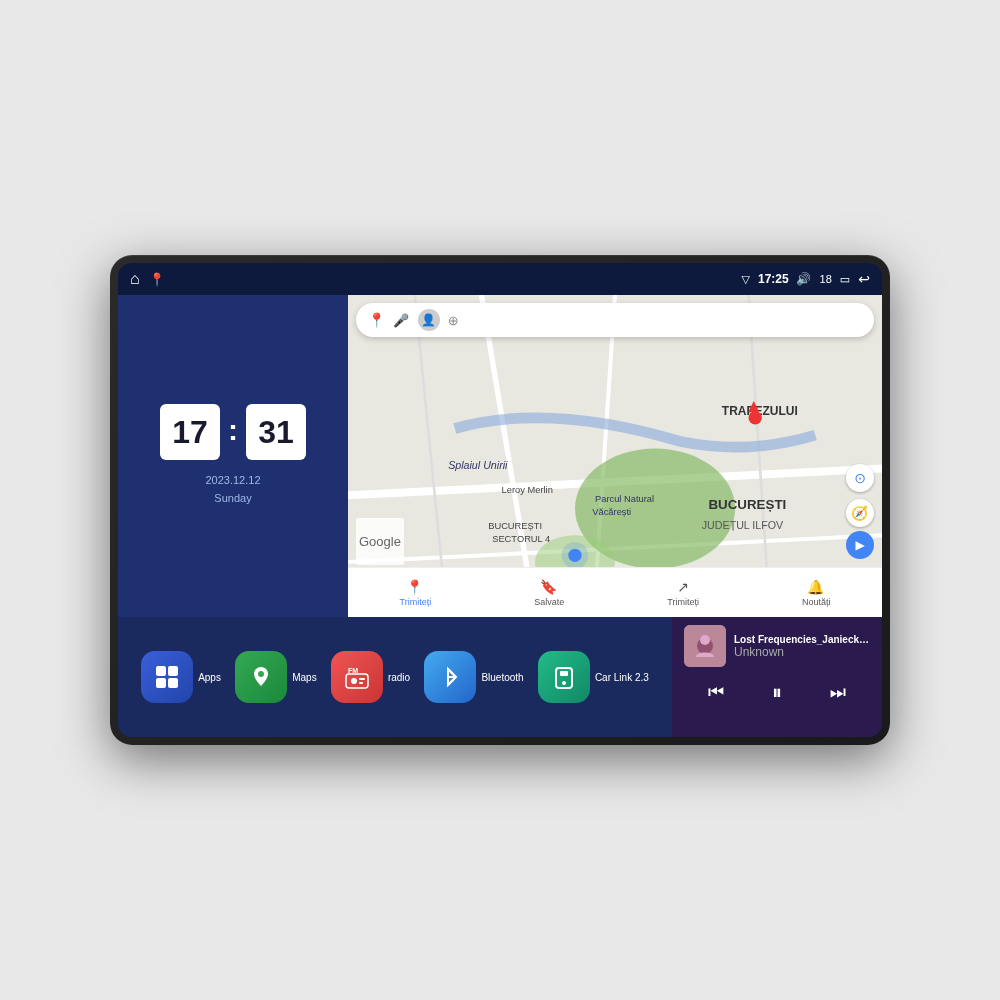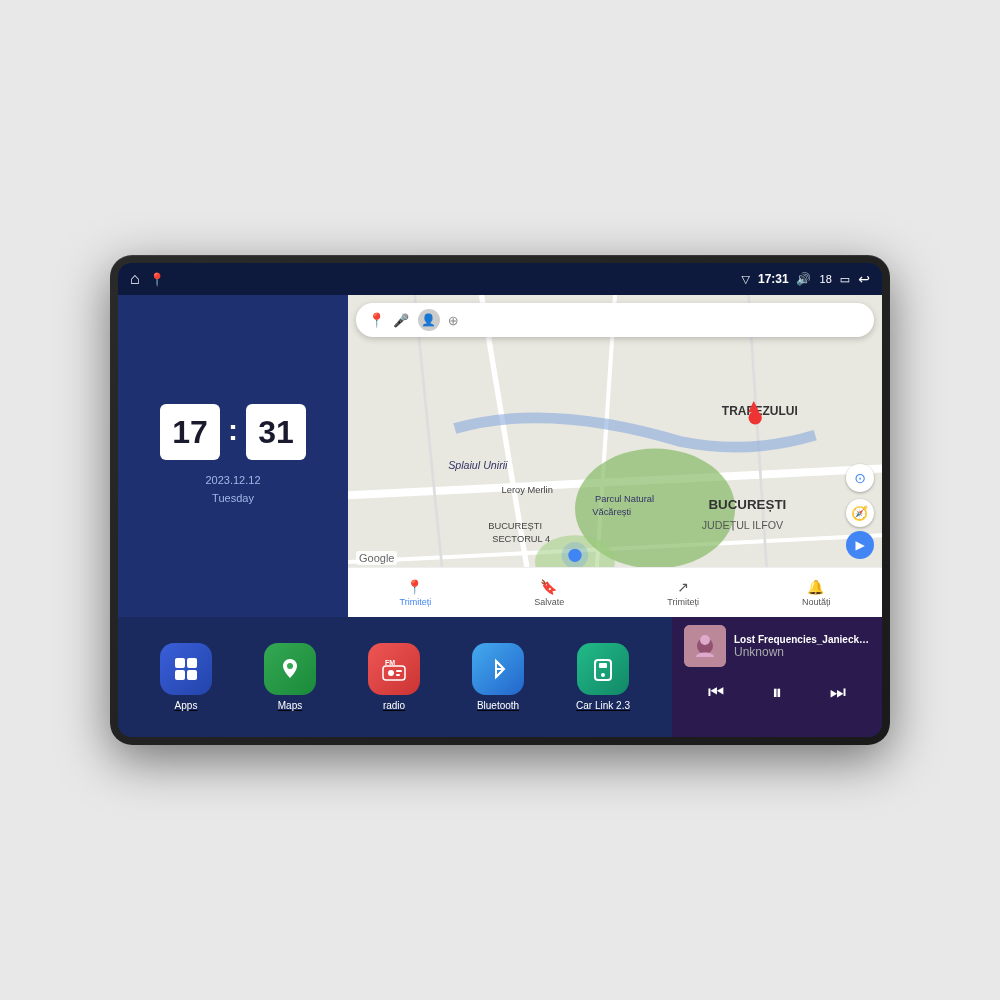--- a/index.html
+++ b/index.html
@@ -210,25 +210,24 @@
     .app-icons-panel {
       flex: 1;
       display: flex;
       align-items: center;
       justify-content: space-around;
       padding: 8px 16px;
     }
 
     .app-icon-item {
       display: flex;
-      flex-direction: column;
+      flex-direction: row;
       align-items: center;
       gap: 5px;
       cursor: pointer;
-      text-decoration: underline;
     }
 
     .app-icon-circle {
       width: 52px;
       height: 52px;
       border-radius: 14px;
       display: flex;
       align-items: center;
       justify-content: center;
       font-size: 22px;
@@ -312,24 +311,24 @@
     }
 
     .music-play-btn {
       font-size: 20px;
     }
 
     .google-badge {
       position: absolute;
       bottom: 52px;
       left: 8px;
-      font-size: 11px;
+      font-size: 13px;
       color: #666;
       background: rgba(255,255,255,0.8);
-      padding: 1px 3px;
+      padding: 16px 3px;
       border-radius: 2px;
     }
 
     .map-compass {
       position: absolute;
       right: 8px;
       bottom: 90px;
       width: 28px;
       height: 28px;
       background: white;
@@ -393,39 +392,39 @@
 <div class="device-outer">
   <div class="device-screen">
 
     <div class="status-bar">
       <div class="status-left">
         <span style="color:white;font-size:16px;">⌂</span>
         <span style="color:#4285f4;font-size:13px;">📍</span>
       </div>
       <div class="status-right">
         <span style="font-size:11px;">▽</span>
-        <span style="font-weight:bold;font-size:12px;">17:31</span>
+        <span style="font-weight:bold;font-size:12px;">17:25</span>
         <span style="font-size:12px;">🔊</span>
         <span>18</span>
         <span>▭</span>
         <span style="font-size:14px;">↩</span>
       </div>
     </div>
 
     <div class="main-content">
 
       <div class="left-panel">
         <div class="clock-widget">
           <div class="clock-digit">17</div>
           <div class="clock-colon">:</div>
           <div class="clock-digit">31</div>
         </div>
         <div class="date-text">
           <span>2023.12.12</span><br>
-          <span>Tuesday</span>
+          <span>Sunday</span>
         </div>
       </div>
 
       <div class="map-panel">
 
         <svg class="map-bg" viewBox="0 0 400 300" xmlns="http://www.w3.org/2000/svg">
 
           <rect width="400" height="300" fill="#e8e8e0"></rect>
 
           <line x1="0" y1="150" x2="400" y2="130" stroke="#fff" stroke-width="6"></line>

